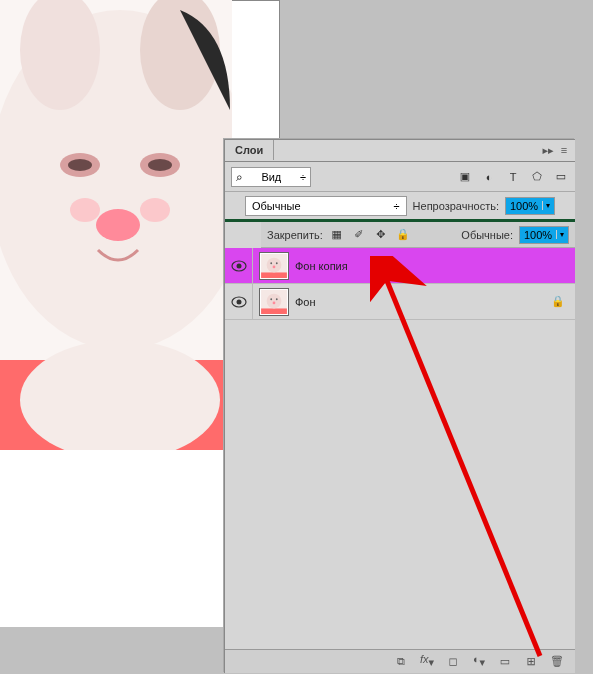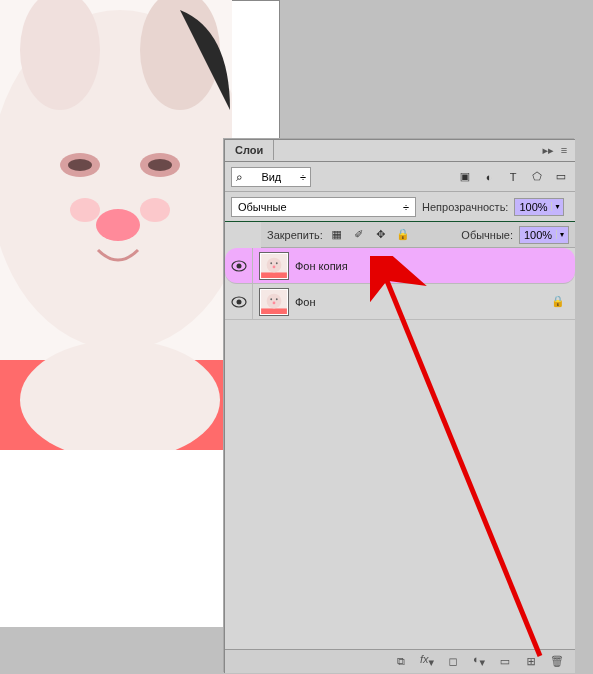--- a/index.html
+++ b/index.html
@@ -15,33 +15,33 @@
 .tab { display: inline-block; padding: 4px 10px; background: #d6d6d6; border-right: 1px solid #999; font-weight: bold; color: #333; }
 .tab-menu { position: absolute; right: 4px; top: 3px; display: flex; gap: 2px; }
 .tab-menu span { width: 14px; height: 14px; display: flex; align-items: center; justify-content: center; color: #555; cursor: pointer; }
 
 .toolbar1 { height: 30px; display: flex; align-items: center; padding: 0 6px; gap: 4px; border-bottom: 1px solid #aaa; }
 .search-kind { border: 1px solid #999; background: #fff; padding: 2px 4px; display: flex; align-items: center; gap: 4px; width: 80px; justify-content: space-between; }
 .search-kind .mag { font-size: 12px; }
 .icon-row { margin-left: auto; display: flex; gap: 8px; }
 .icon-row span { width: 16px; height: 16px; display: flex; align-items: center; justify-content: center; color: #333; }
 
-.toolbar2 { height: 30px; display: flex; align-items: center; padding: 0 6px; gap: 6px; border-bottom: 1px solid #14532d; }
+.toolbar2 { height: 30px; display: flex; align-items: center; padding: 0 20px; gap: 6px; border-bottom: 3px solid #14532d; }
 .blend-select { flex: 1; max-width: 185px; border: 1px solid #999; background: #fff; padding: 3px 6px; display: flex; justify-content: space-between; align-items: center; }
 .label { color: #333; }
-.num-input { width: 50px; border: 1px solid #999; background: #c4b5fd; padding: 2px 4px; display: flex; justify-content: space-between; align-items: center; }
+.num-input { width: 50px; border: 1px solid #999; background: #0ea5e9; padding: 2px 4px; display: flex; justify-content: space-between; align-items: center; }
 .num-input .arrow { font-size: 8px; border-left: 1px solid #ccc; padding-left: 3px; }
 
 .toolbar3 { height: 26px; display: flex; align-items: center; padding: 0 6px; gap: 6px; border-bottom: 1px solid #aaa; background: #cfcfcf; margin-left: 36px; }
 .lock-icons { display: flex; gap: 6px; }
 .lock-icons span { width: 16px; height: 16px; display: flex; align-items: center; justify-content: center; color: #333; }
 
 .layers { flex: 1; background: #d6d6d6; }
 .layer-row { height: 36px; display: flex; align-items: center; border-bottom: 1px solid #bbb; }
-.layer-row.selected { background: #f0abfc; border-radius: 12px; }
+.layer-row.selected { background: #d946ef; }
 .layer-row:not(.selected) { background: #d6d6d6; }
 .vis { width: 28px; height: 100%; display: flex; align-items: center; justify-content: center; border-right: 1px solid #bbb; }
 .vis svg { width: 16px; height: 12px; }
 .thumb { width: 30px; height: 28px; margin: 0 6px; border: 1px solid #666; background: #fff; padding: 1px; }
 .thumb-inner { width: 100%; height: 100%; }
 .layer-name { color: #222; }
 .layer-name.italic { }
 .lock { margin-left: auto; margin-right: 10px; color: #555; }
 
 .panel-footer { position: absolute; bottom: 0; left: 0; right: 0; height: 24px; background: #cfcfcf; border-top: 1px solid #999; display: flex; align-items: center; justify-content: flex-end; gap: 10px; padding: 0 10px; }

